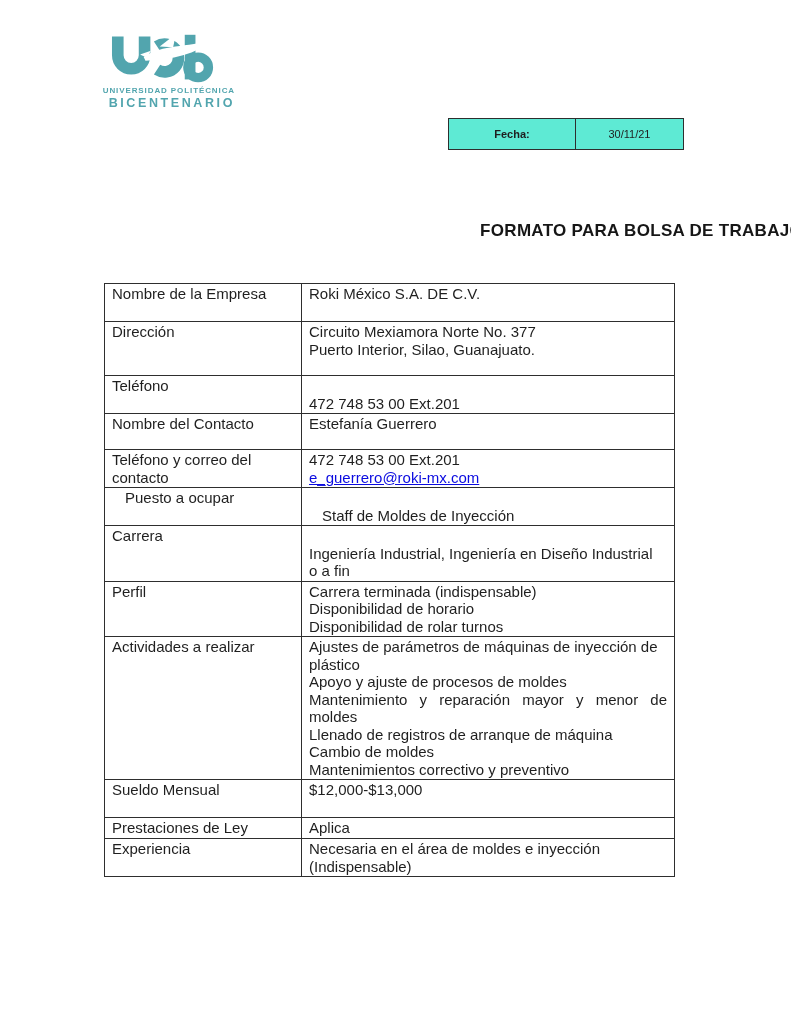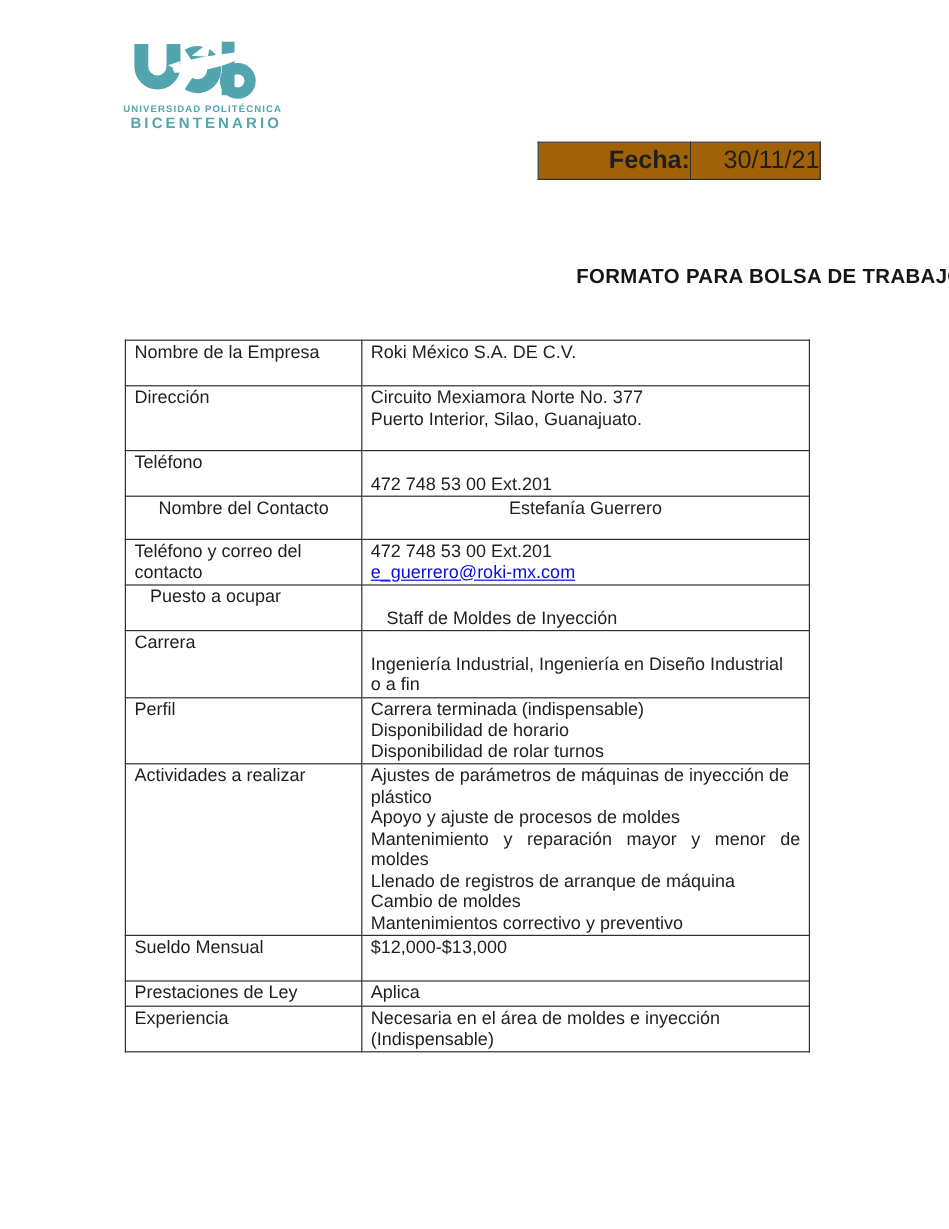--- a/index.html
+++ b/index.html
@@ -32,22 +32,22 @@
     color:var(--teal); white-space:nowrap;
   }
 
   
   .meta-table {
     position:absolute; left:448px; top:118px;
     border-collapse:collapse; table-layout:fixed;
   }
   .meta-table td {
     border:1.8px solid var(--border);
-    font-size:21px; text-align:right; vertical-align:middle;
-    background:#a16207;
+    font-size:11px; text-align:center; vertical-align:middle;
+    background:#5eead4;
   }
   .meta-label { width:127px; height:31px; font-weight:700; }
   .meta-value { width:108px; }
 
   
   .doc-title {
     position:absolute; top:221px; left:0; width:100%;
     text-align:right; font-weight:700; font-size:17px; letter-spacing:0.3px;
     color:#161616;
     margin-left:12px;
@@ -68,21 +68,21 @@
   }
   .label-cell { width:197px; }
   .line { min-height:17.5px; }
   .justify { text-align:justify; text-align-last:justify; }
   .email-link { color:var(--link); text-decoration:underline; cursor:pointer; }
 
   
   .form-table tr:nth-child(1)  td { height:38px;margin-left:20px; }
   .form-table tr:nth-child(2)  td { height:54px; }
   .form-table tr:nth-child(3)  td { height:36px; }
-  .form-table tr:nth-child(4)  td { height:36px;text-align:center; }
+  .form-table tr:nth-child(4)  td { height:36px; }
   .form-table tr:nth-child(5)  td { height:35px; }
   .form-table tr:nth-child(6)  td { height:36px;padding-left:20px; }
   .form-table tr:nth-child(7)  td { height:55px; }
   .form-table tr:nth-child(8)  td { height:53px; }
   .form-table tr:nth-child(9)  td { height:140px; }
   .form-table tr:nth-child(10) td { height:38px; }
   .form-table tr:nth-child(11) td { height:21px; }
   .form-table tr:nth-child(12) td { height:20px; }
   .form-table tr:nth-child(13) td { height:55px; }
 </style>

